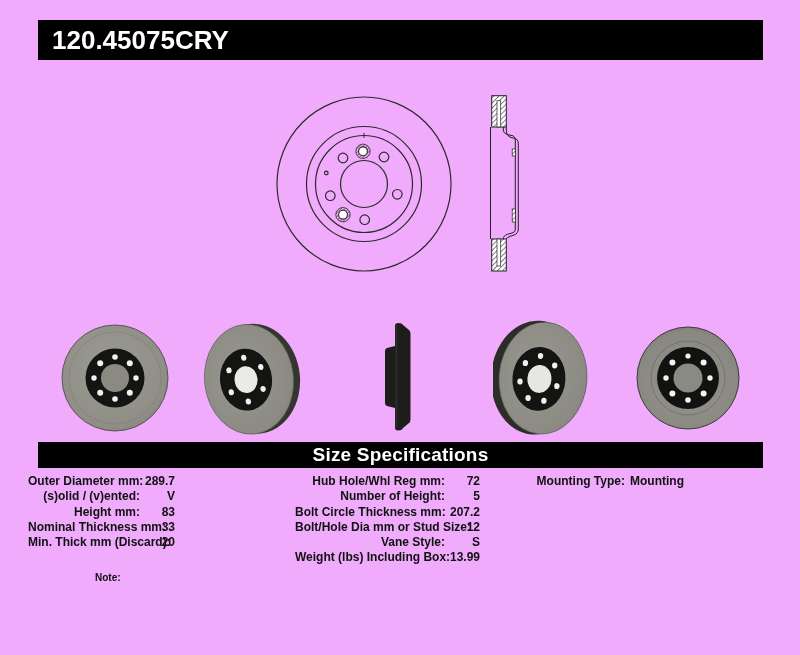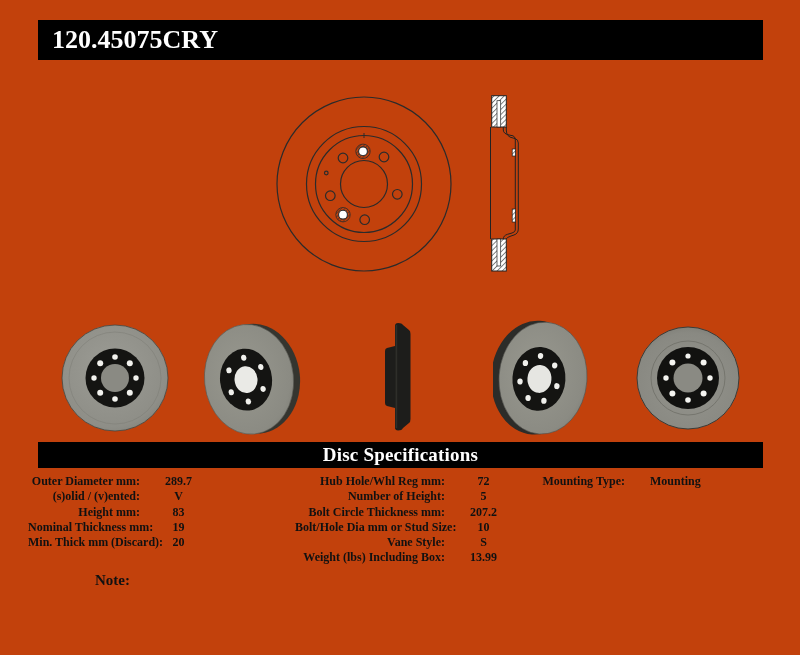--- a/index.html
+++ b/index.html
@@ -1,39 +1,39 @@
 <!DOCTYPE html>
 <html><head>
 <meta charset="utf-8">
 <style>
   html,body{margin:0;padding:0;background:#ffffff;}
-  #page{position:relative;width:800px;height:655px;background:#c2410c;overflow:hidden;
-        font-family:Liberation Serif, serif;color:#111;}
+  #page{position:relative;width:800px;height:655px;background:#f0abfc;overflow:hidden;
+        font-family:Liberation Sans, sans-serif;color:#111;}
 
   
   .black-bar{position:absolute;background:#000;color:#fff;display:flex;align-items:center;}
   #header-bar{left:38px;top:20px;width:725px;height:40px;justify-content:space-between;
               padding:0 14px;box-sizing:border-box;font-size:26px;font-weight:bold;}
   #spec-bar{left:38px;top:442px;width:725px;height:26px;justify-content:center;
             font-size:19px;font-weight:bold;letter-spacing:.2px;}
 
   
   .art{position:absolute;}
 
   
   .spec-col{position:absolute;top:474px;display:grid;grid-row-gap:0;
             font-size:12px;font-weight:bold;line-height:15.3px;}
   .spec-row{display:contents;}
   .spec-label{text-align:right;white-space:nowrap;}
-  .spec-value{text-align:center;padding-left:5px;white-space:nowrap;margin-left:20px;}
+  .spec-value{text-align:right;padding-left:5px;white-space:nowrap;}
   #spec-col-left {left:28px; grid-template-columns:112px auto;}
   #spec-col-mid  {left:295px;grid-template-columns:150px auto;}
   #spec-col-right{left:490px;grid-template-columns:135px auto;}
 
-  #note{position:absolute;left:95px;top:572px;font-size:15px;font-weight:bold;}
+  #note{position:absolute;left:95px;top:572px;font-size:10px;font-weight:bold;}
 </style>
 </head>
 <body>
 
 <div id="page">
 
   <div id="header-bar" class="black-bar">
     <span>120.45075CRY</span>
   </div>
 
@@ -183,39 +183,39 @@
       <circle cx="74" cy="56" r="2.7"></circle>
         <circle cx="67.6" cy="71.6" r="3"></circle>
       <circle cx="52" cy="78" r="2.8"></circle>
         <circle cx="36.4" cy="71.6" r="3"></circle>
       <circle cx="30" cy="56" r="2.7"></circle>
         <circle cx="36.4" cy="40.4" r="3"></circle>
     </g>
   </svg>
 
   <div id="spec-bar" class="black-bar">
-    <span>Disc Specifications</span>
+    <span>Size Specifications</span>
   </div>
 
   <div id="spec-col-left" class="spec-col">
     <div class="spec-row">
       <span class="spec-label">Outer Diameter mm:</span>
       <span class="spec-value">289.7</span>
     </div>
     <div class="spec-row">
       <span class="spec-label">(s)olid / (v)ented:</span>
       <span class="spec-value">V</span>
     </div>
     <div class="spec-row">
       <span class="spec-label">Height mm:</span>
       <span class="spec-value">83</span>
     </div>
     <div class="spec-row">
       <span class="spec-label">Nominal Thickness mm:</span>
-      <span class="spec-value">19</span>
+      <span class="spec-value">33</span>
     </div>
     <div class="spec-row">
       <span class="spec-label">Min. Thick mm (Discard):</span>
       <span class="spec-value">20</span>
     </div>
   </div>
 
   <div id="spec-col-mid" class="spec-col">
     <div class="spec-row">
       <span class="spec-label">Hub Hole/Whl Reg mm:</span>
@@ -224,21 +224,21 @@
     <div class="spec-row">
       <span class="spec-label">Number of Height:</span>
       <span class="spec-value">5</span>
     </div>
     <div class="spec-row">
       <span class="spec-label">Bolt Circle Thickness mm:</span>
       <span class="spec-value">207.2</span>
     </div>
     <div class="spec-row">
       <span class="spec-label">Bolt/Hole Dia mm or Stud Size:</span>
-      <span class="spec-value">10</span>
+      <span class="spec-value">12</span>
     </div>
     <div class="spec-row">
       <span class="spec-label">Vane Style:</span>
       <span class="spec-value">S</span>
     </div>
     <div class="spec-row">
       <span class="spec-label">Weight (lbs) Including Box:</span>
       <span class="spec-value">13.99</span>
     </div>
   </div>

